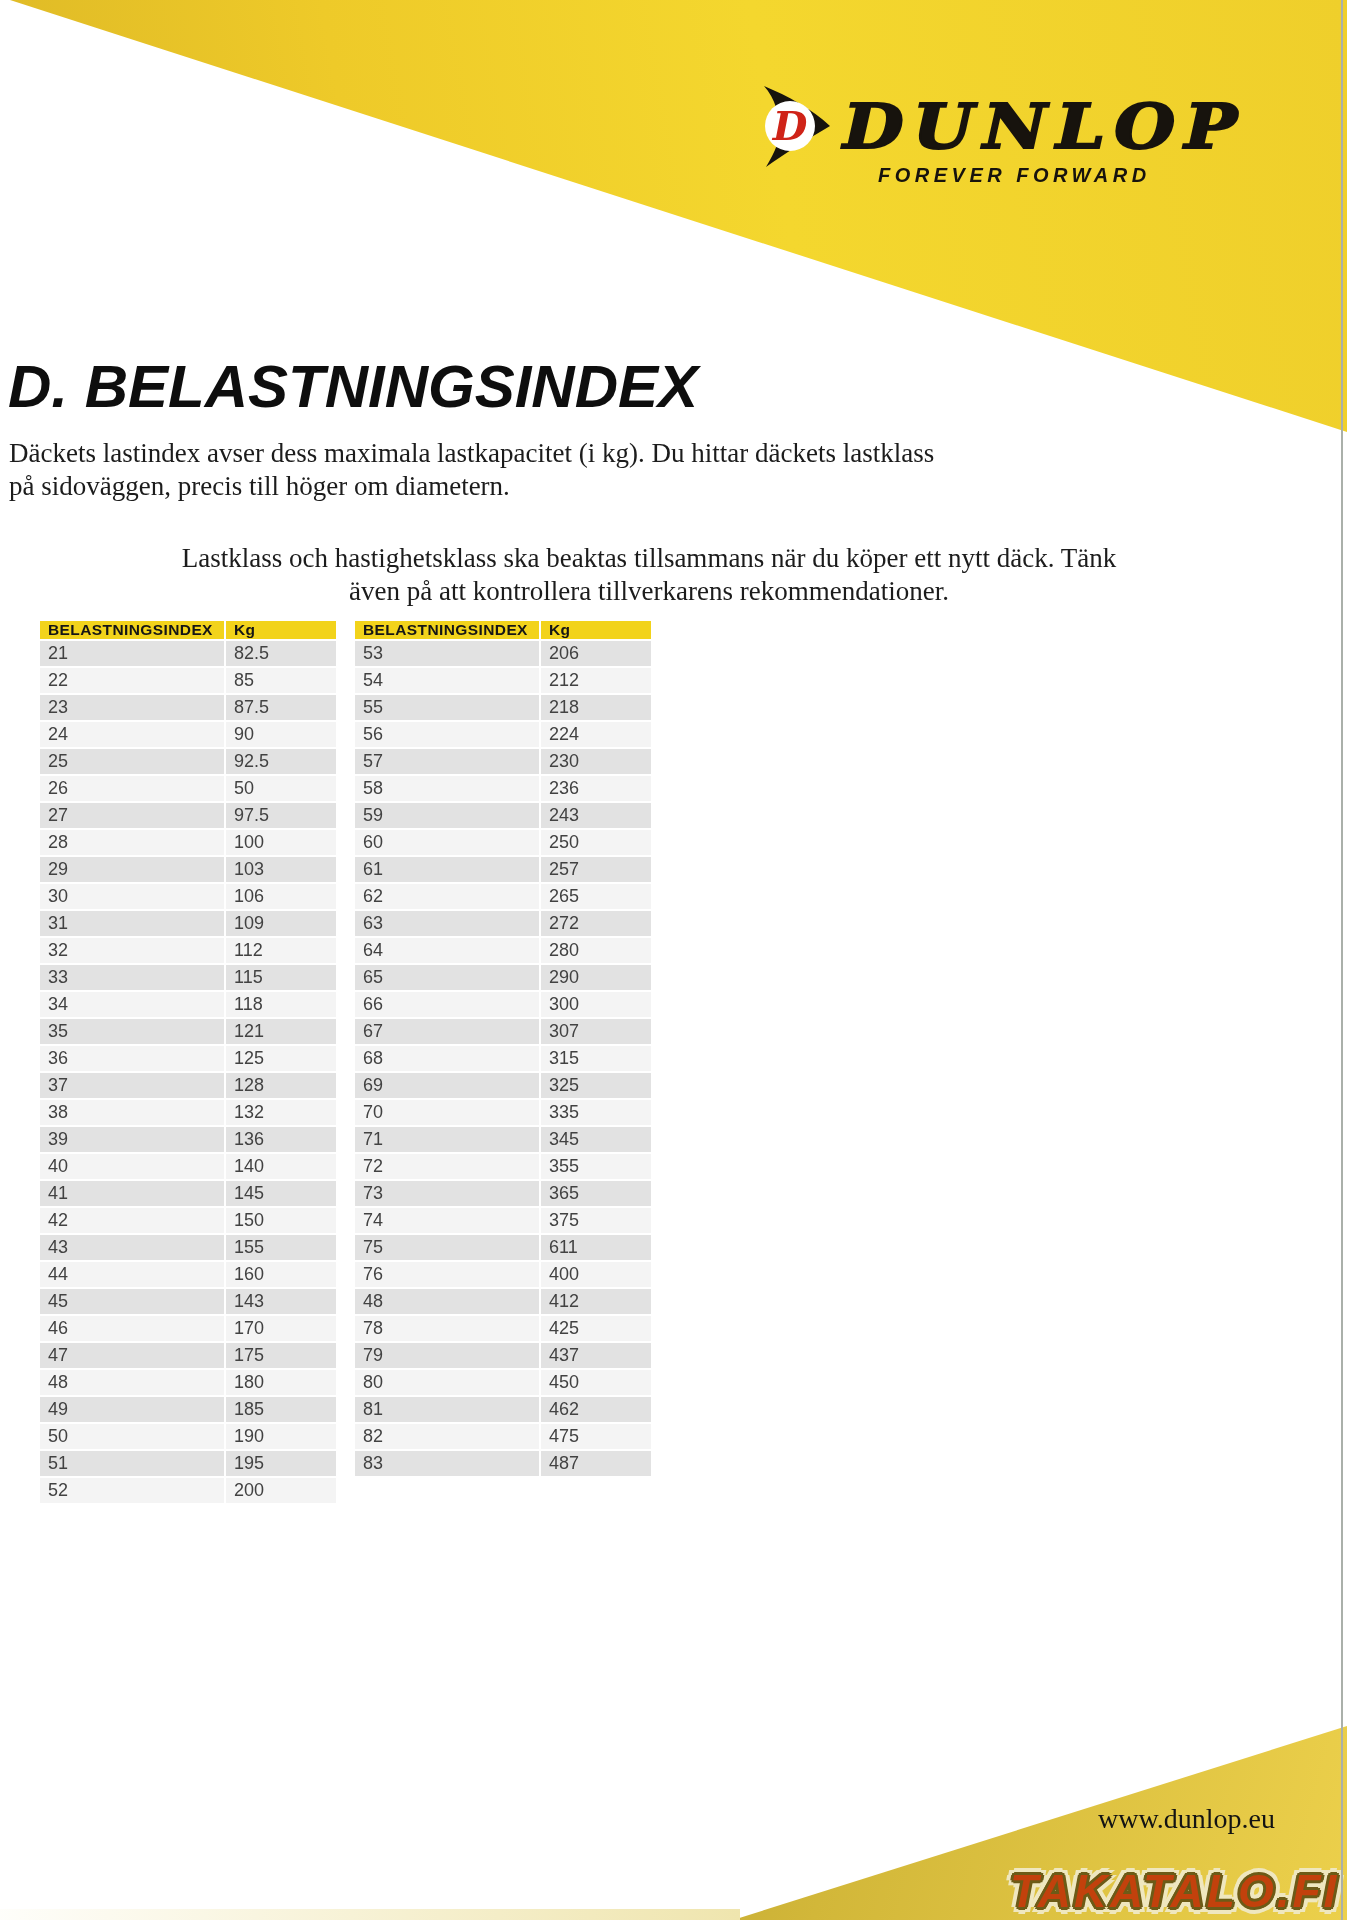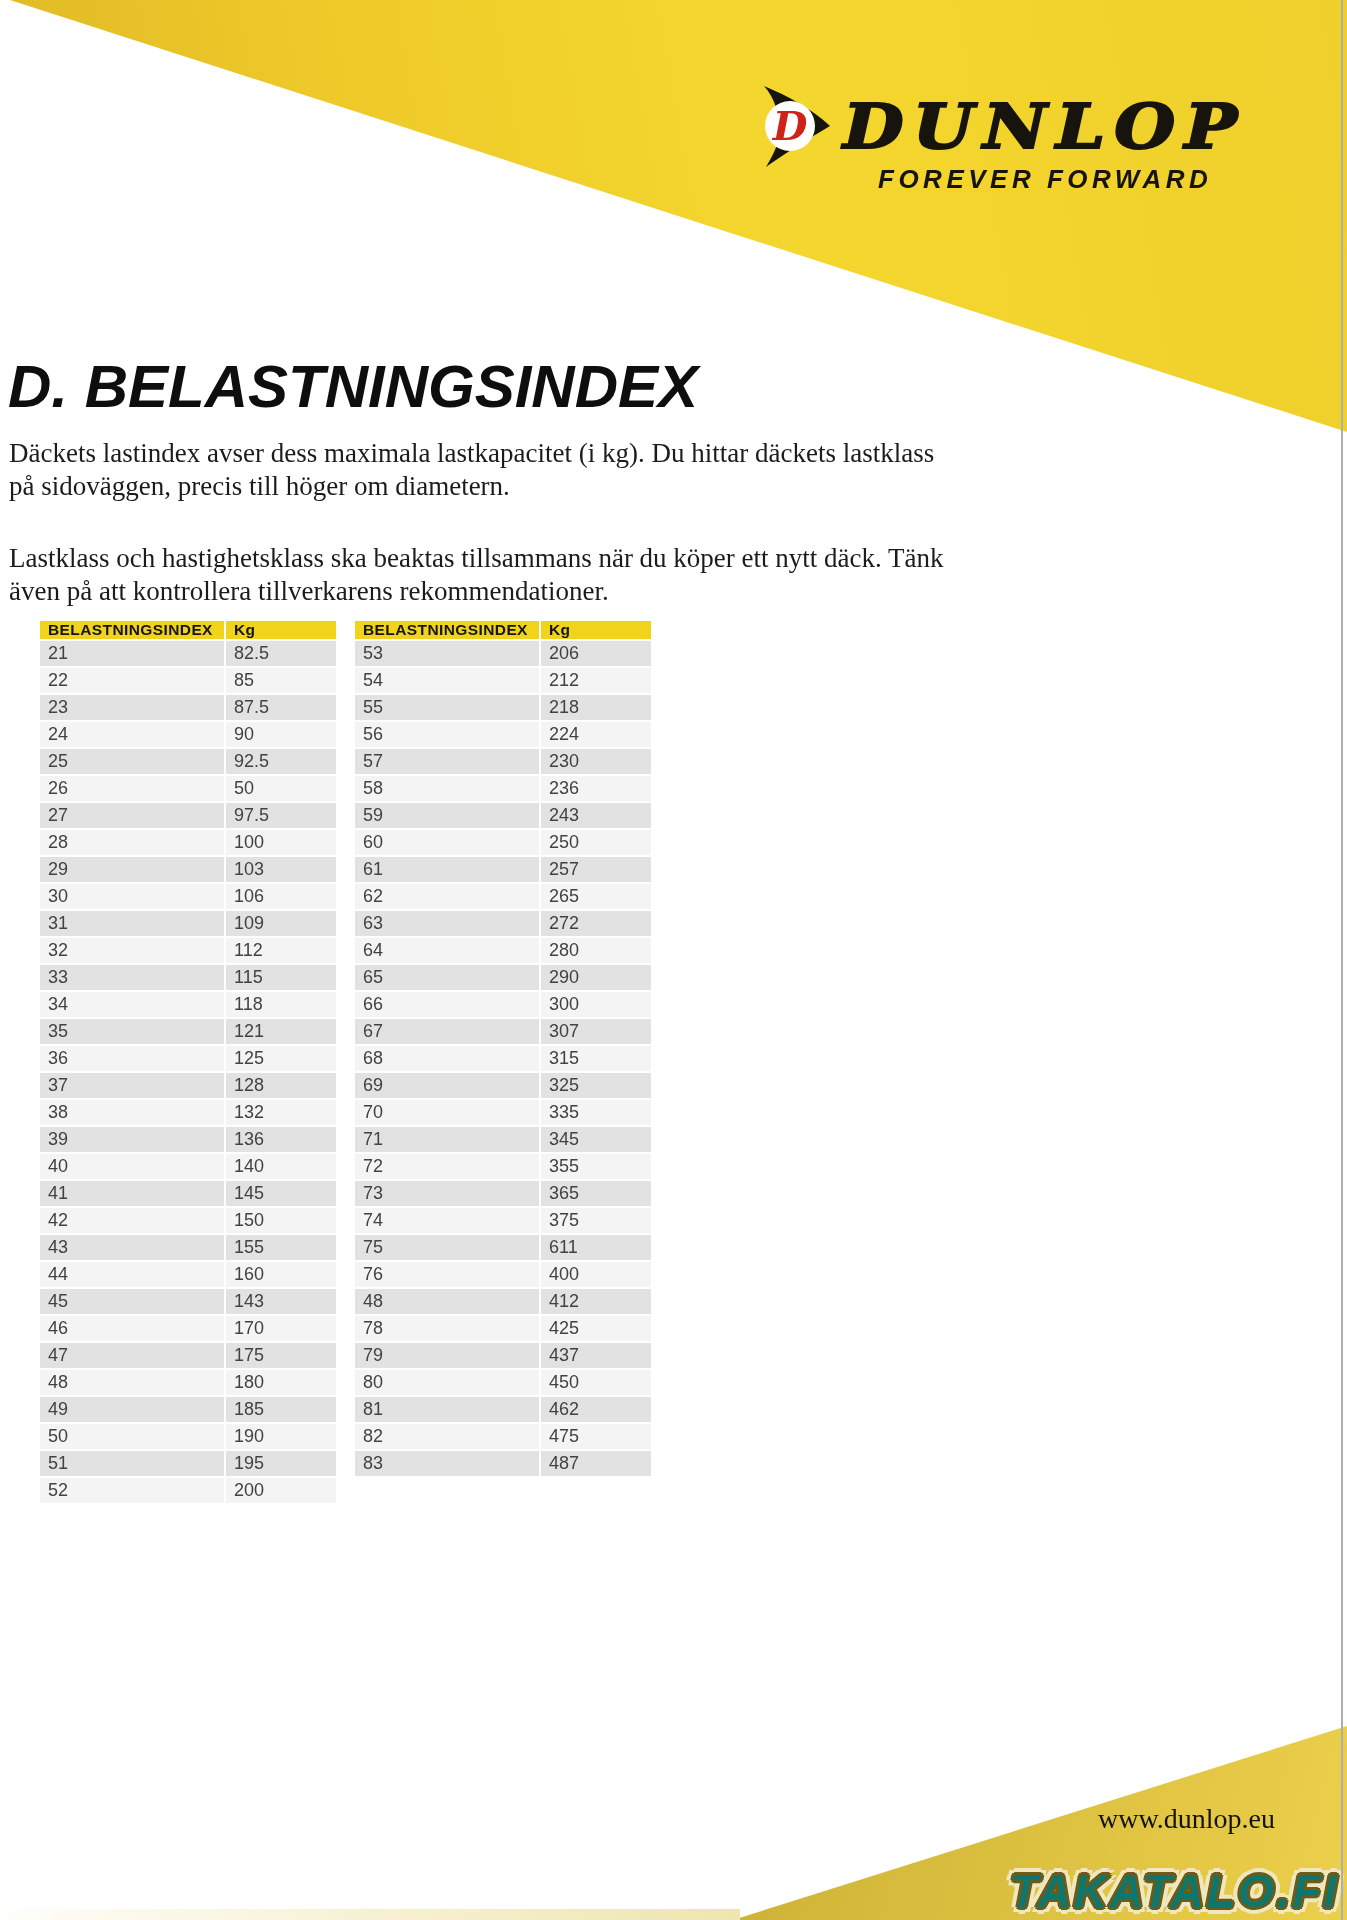--- a/index.html
+++ b/index.html
@@ -18,35 +18,35 @@
   #logo-icon{position:absolute; left:0; top:2px; width:84px; height:88px;}
   #wordmark{
     position:absolute; left:93px; top:16px;
     font-family:"DejaVu Serif", serif; font-style:italic; font-weight:bold;
     font-size:62px; line-height:62px; letter-spacing:8px; color:#17130d;
     -webkit-text-stroke:2px #17130d;
     transform:scaleX(1.13); transform-origin:left center; white-space:nowrap;
   }
   #tagline{
     position:absolute; left:128px; top:84px;
-    font-style:italic; font-weight:bold; font-size:26px; letter-spacing:4.5px;
+    font-style:italic; font-weight:bold; font-size:20px; letter-spacing:4.5px;
     color:#17130d; white-space:nowrap;
   }
   
   #title{
     position:absolute; left:8px; top:352px;
     font-size:60px; font-weight:bold; font-style:italic; color:#0e0e0e;
     letter-spacing:0px; white-space:nowrap;
   }
   .para{
     position:absolute; left:9px; width:1280px;
     font-size:27px; line-height:33px; color:#1c1c1c; white-space:pre-line;font-family:Liberation Serif, serif;
   }
   #para1{top:437px;}
-  #para2{top:542px;}
+  #para2{top:542px;text-align:center;}
   
   .load-table{
     position:absolute; top:619px;
     border-collapse:separate; border-spacing:2px; background:#ffffff;
   }
   #table-left{left:38px;}
   #table-right{left:353px;}
   .load-table th{
     background:#f2d31b; color:#151515; text-align:left;
     font-size:15.5px; font-weight:bold; letter-spacing:0.4px;
@@ -71,21 +71,21 @@
     background:linear-gradient(to right, rgba(250,246,222,0.15), #efe5ae);
   }
   #website{
     position:absolute; left:1098px; top:1803px;
     font-family:"Liberation Serif", serif; font-size:28px; color:#131313;
     white-space:nowrap;
   }
   #watermark{
     position:absolute; left:1010px; top:1864px;
     font-weight:bold; font-style:italic; font-size:46px; letter-spacing:3px;
-    color:#0f766e; white-space:nowrap;
+    color:#c2410c; white-space:nowrap;
     text-shadow:
       -2px -2px 0 #6d5b17, 2px -2px 0 #6d5b17, -2px 2px 0 #6d5b17, 2px 2px 0 #6d5b17,
       -3px 0 0 #6d5b17, 3px 0 0 #6d5b17, 0 -3px 0 #6d5b17, 0 3px 0 #6d5b17,
       -5px -5px 0 #efe7bf, 5px -5px 0 #efe7bf, -5px 5px 0 #efe7bf, 5px 5px 0 #efe7bf,
       -7px 0 0 #efe7bf, 7px 0 0 #efe7bf, 0 -7px 0 #efe7bf, 0 7px 0 #efe7bf;
   }
   
   #page-edge{
     position:absolute; left:1341px; top:0; width:2px; height:1920px;
     background:#aab0aa;

